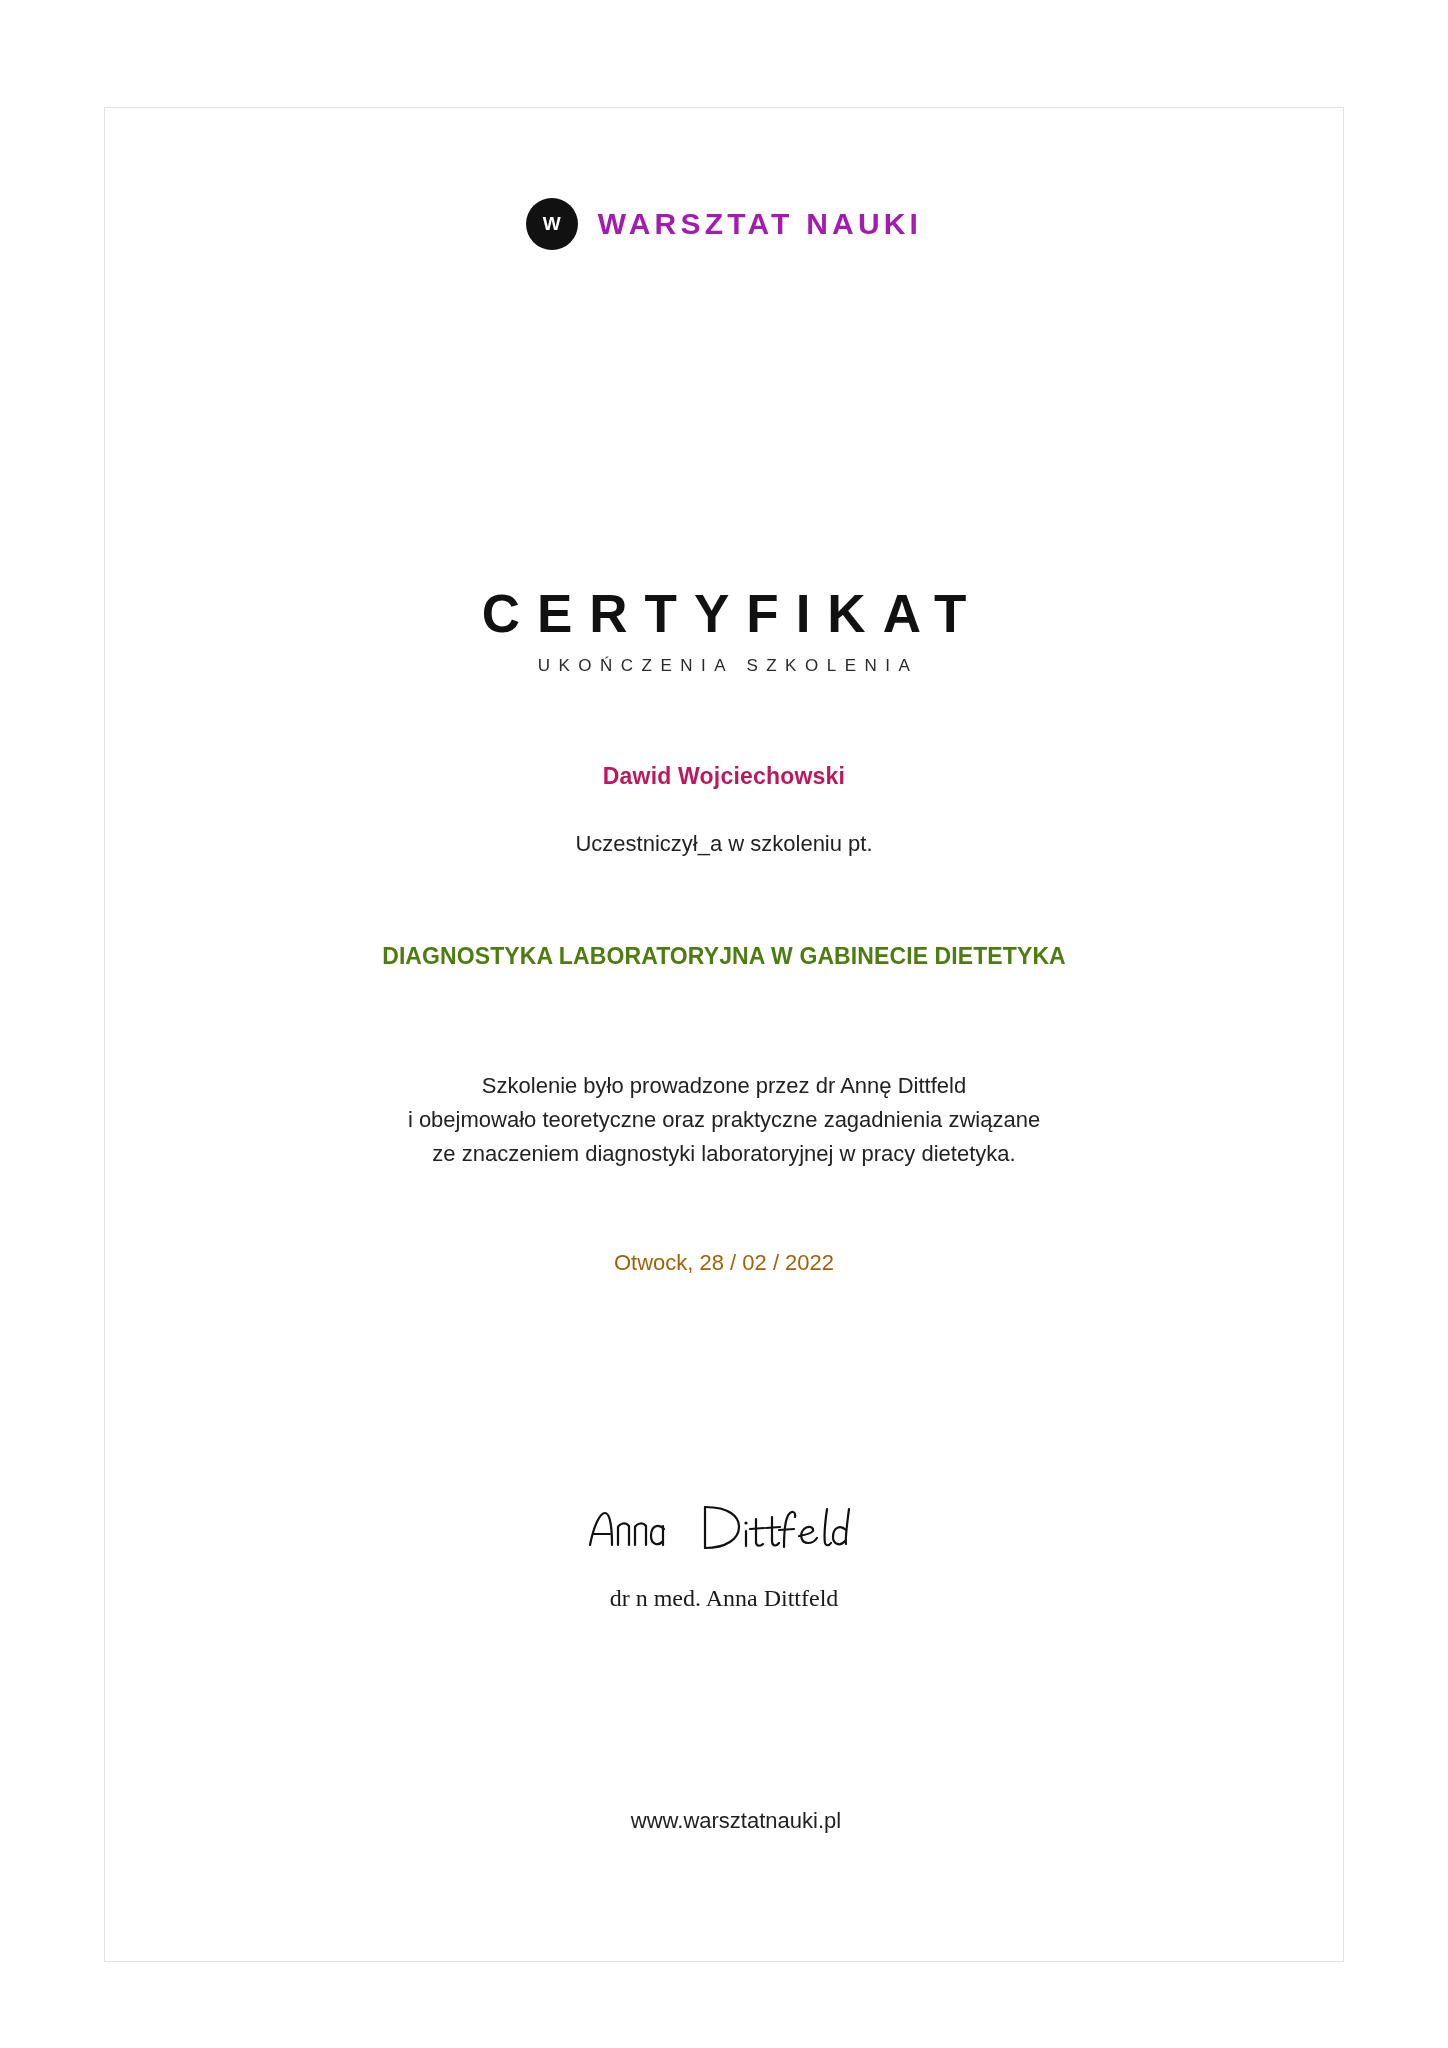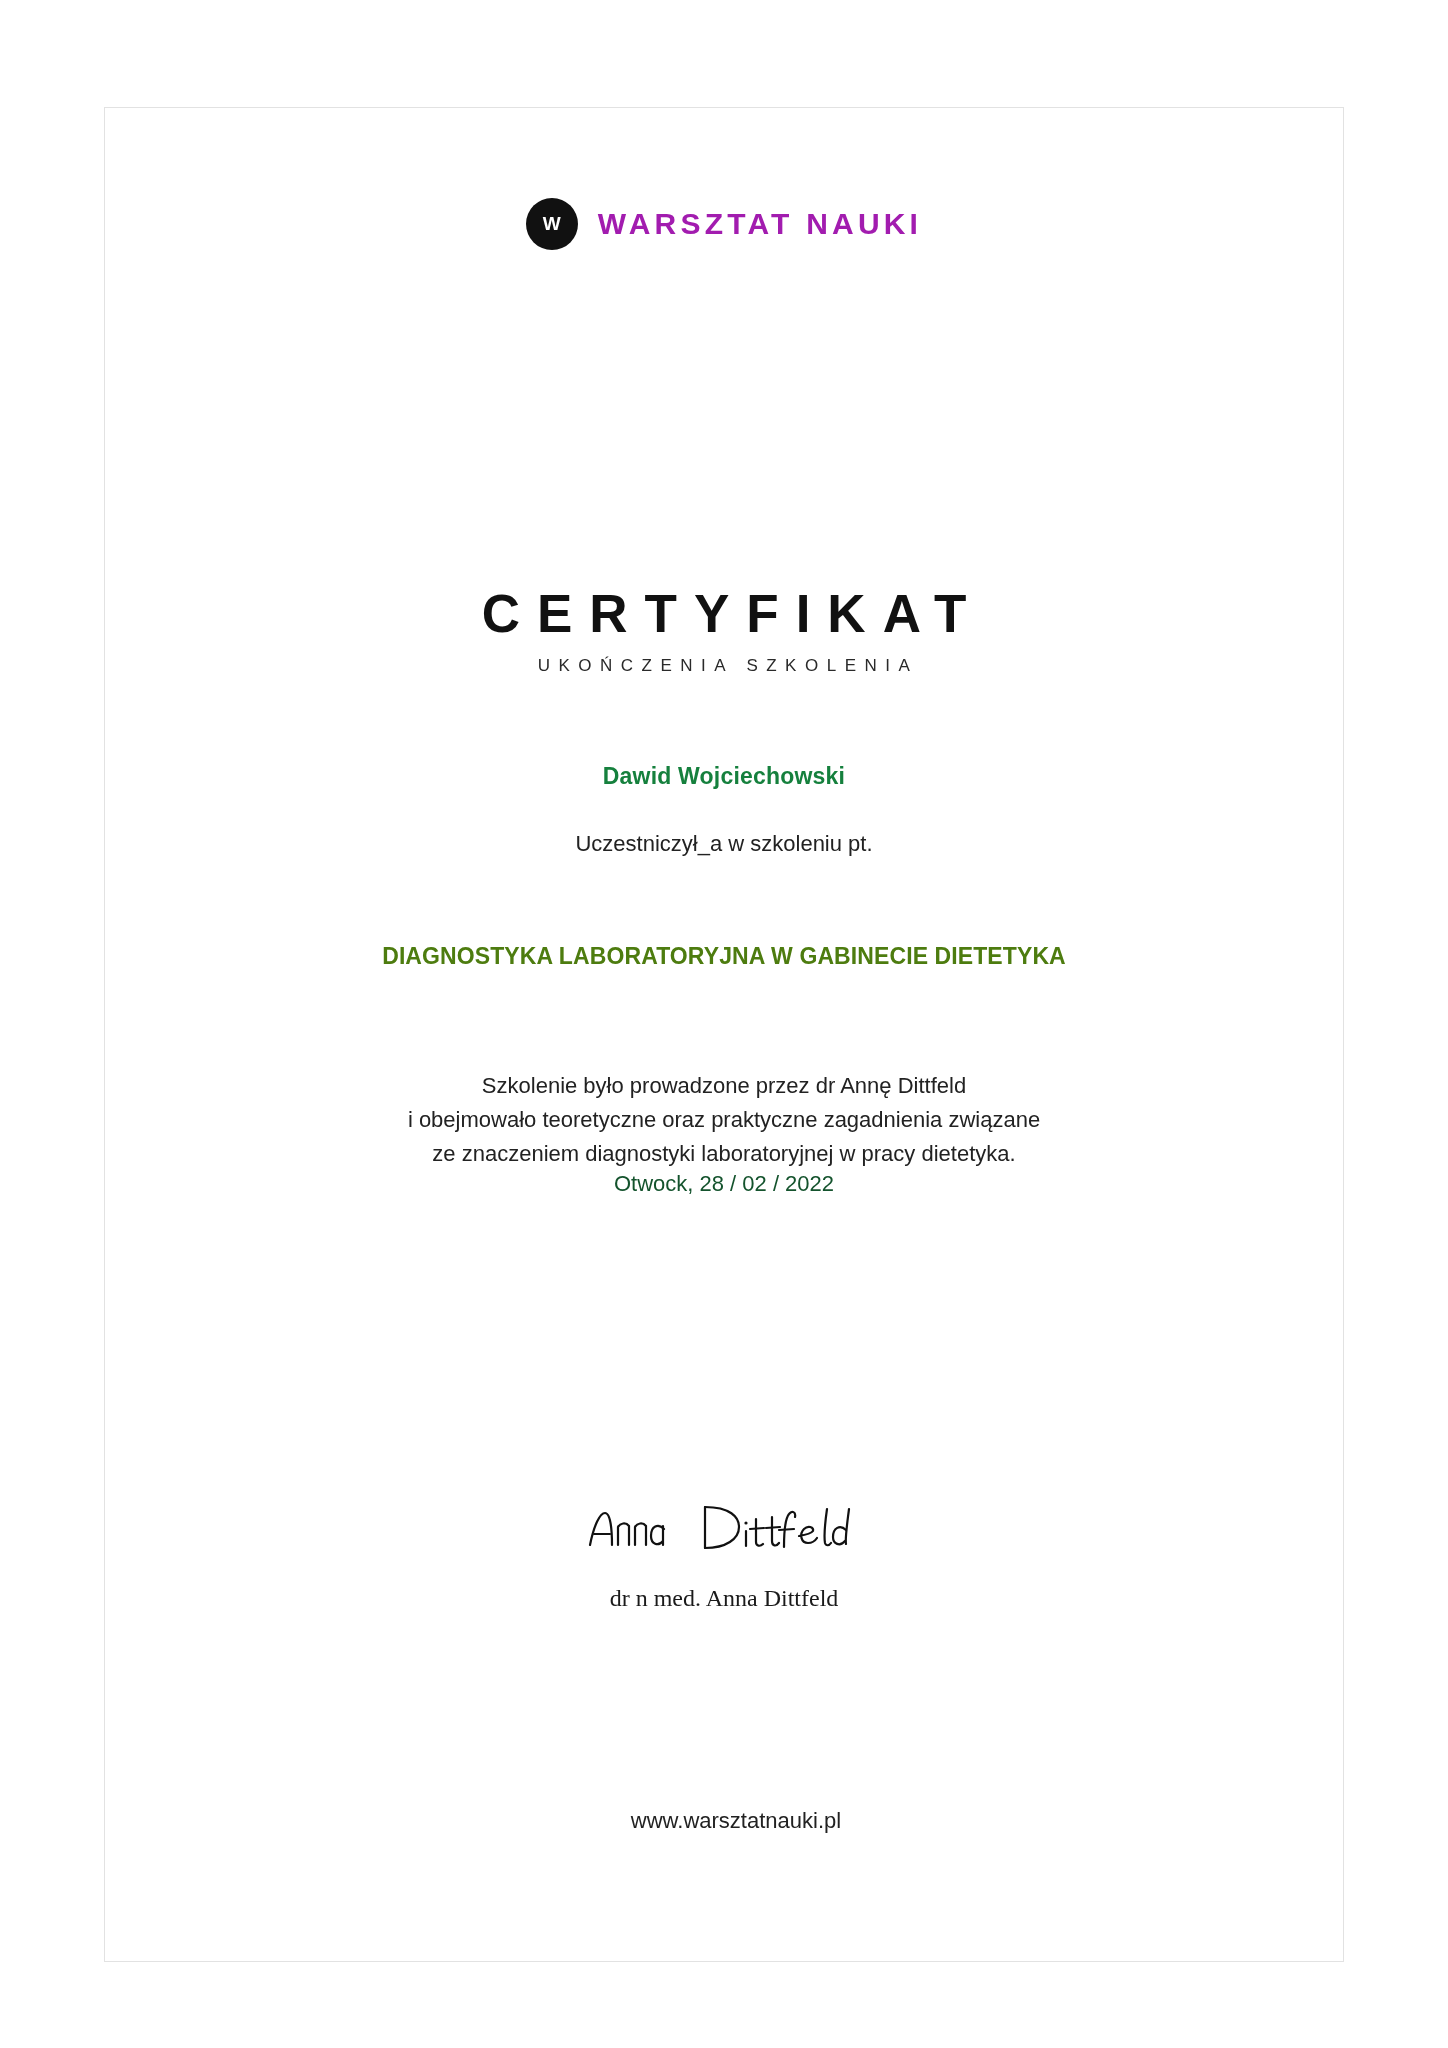--- a/index.html
+++ b/index.html
@@ -94,21 +94,21 @@
   .body-block {
     position: absolute;
     top: 655px;
     left: 0;
     width: 100%;
     text-align: center;
   }
   .recipient-name {
     font-size: 23px;
     font-weight: bold;
-    color: #15803d;
+    color: #be185d;
     letter-spacing: 0.2px;
   }
   .participation-line {
     margin-top: 41px;
     font-size: 22px;
     color: #222222;
   }
   .course-title {
     margin-top: 86px;
     font-size: 23px;
@@ -121,22 +121,23 @@
     font-size: 22px;
     color: #222222;
   }
   .description {
     margin-top: 99px;
     font-size: 22px;
     color: #222222;
     line-height: 1.55;
   }
   .place-date {
-    font-size: 22px;
-    color: #14532d;
+    margin-top: 79px;
+    font-size: 22px;
+    color: #a16207;
   }
 
   
   .signature-block {
     position: absolute;
     top: 1385px;
     left: 0;
     width: 100%;
     text-align: center;
   }

